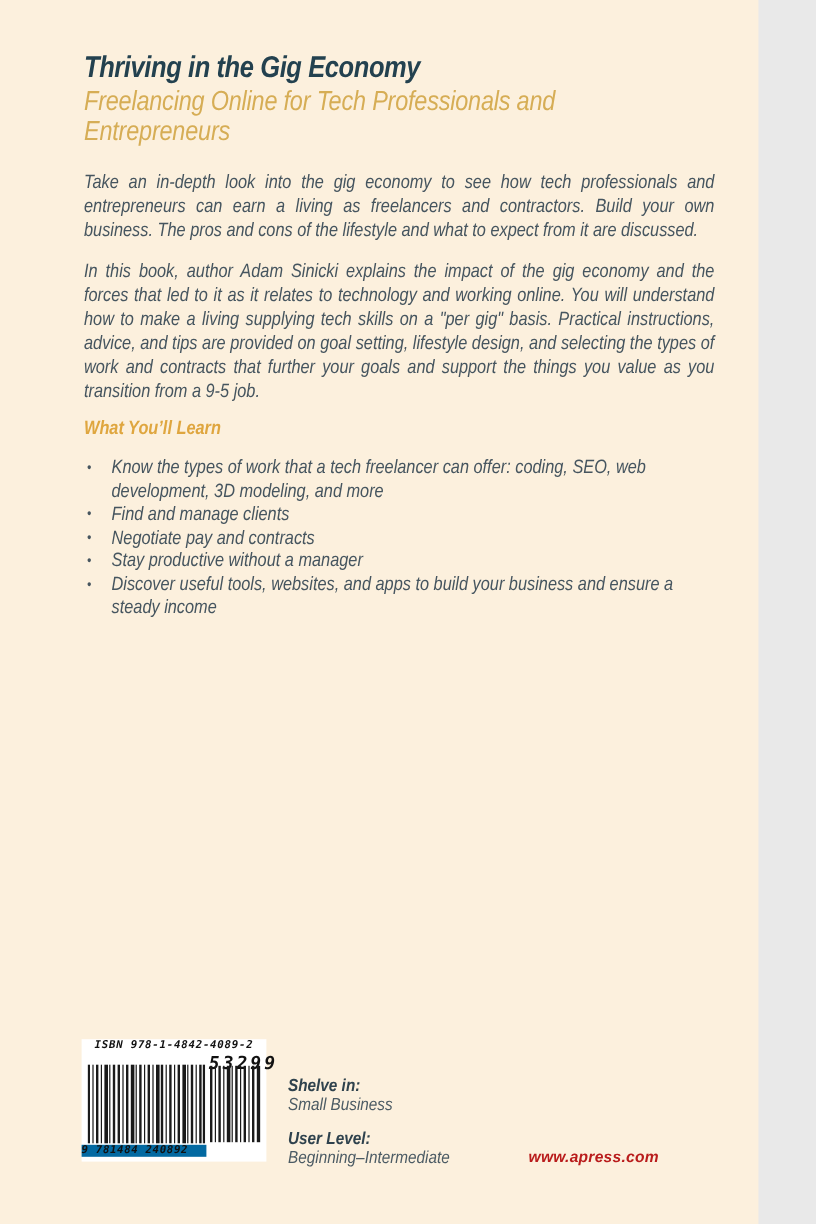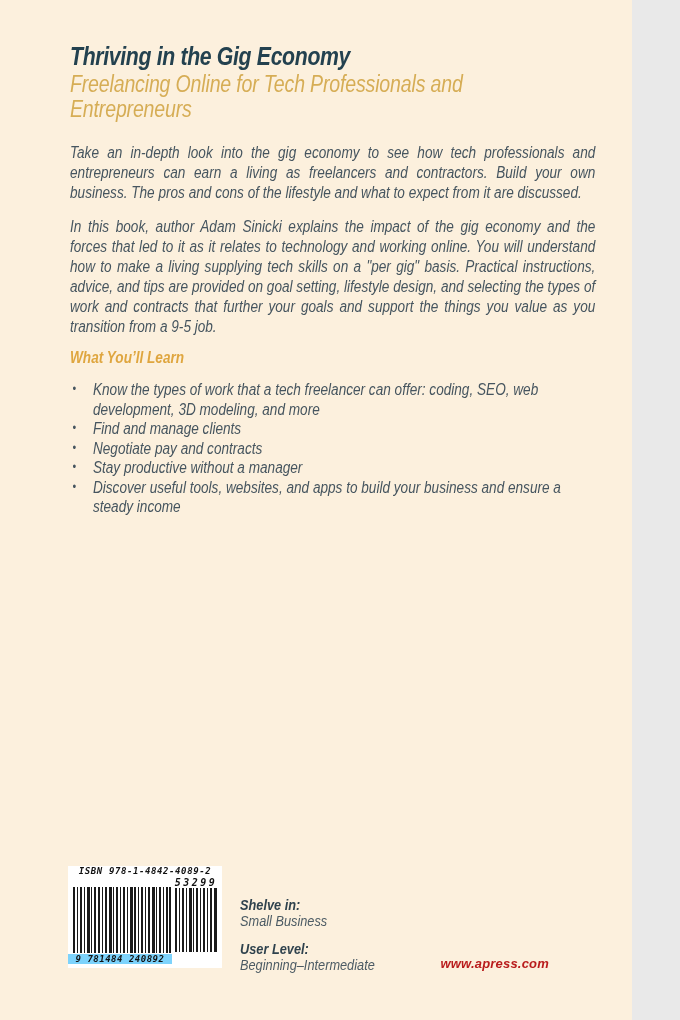--- a/index.html
+++ b/index.html
@@ -98,37 +98,36 @@
     font-weight: bold;
     color: #111111;
     white-space: nowrap;
   }
   .barcode-main { position: absolute; left: 5px; top: 21px; }
   .barcode-digits {
     position: absolute;
     left: 0px;
     top: 88px;
     width: 104px;
-    text-align: center;
     font-family: "DejaVu Sans Mono", monospace;
     font-size: 9px;
     letter-spacing: 0.5px;
     font-weight: bold;
     color: #111111;
-    background: #7dd3fc;
+    background: #0369a1;
     white-space: nowrap;
   }
   .barcode-supp-num {
     position: absolute;
     left: 106px;
     top: 11px;
     width: 44px;
     text-align: center;
     font-family: "DejaVu Sans Mono", monospace;
-    font-size: 10px;
+    font-size: 15px;
     letter-spacing: 2.5px;
     font-weight: bold;
     color: #111111;
     white-space: nowrap;
   }
   .barcode-supp { position: absolute; left: 107px; top: 22px; }
   .footer-text {
     position: absolute;
     left: 240px;
     top: 897px;

